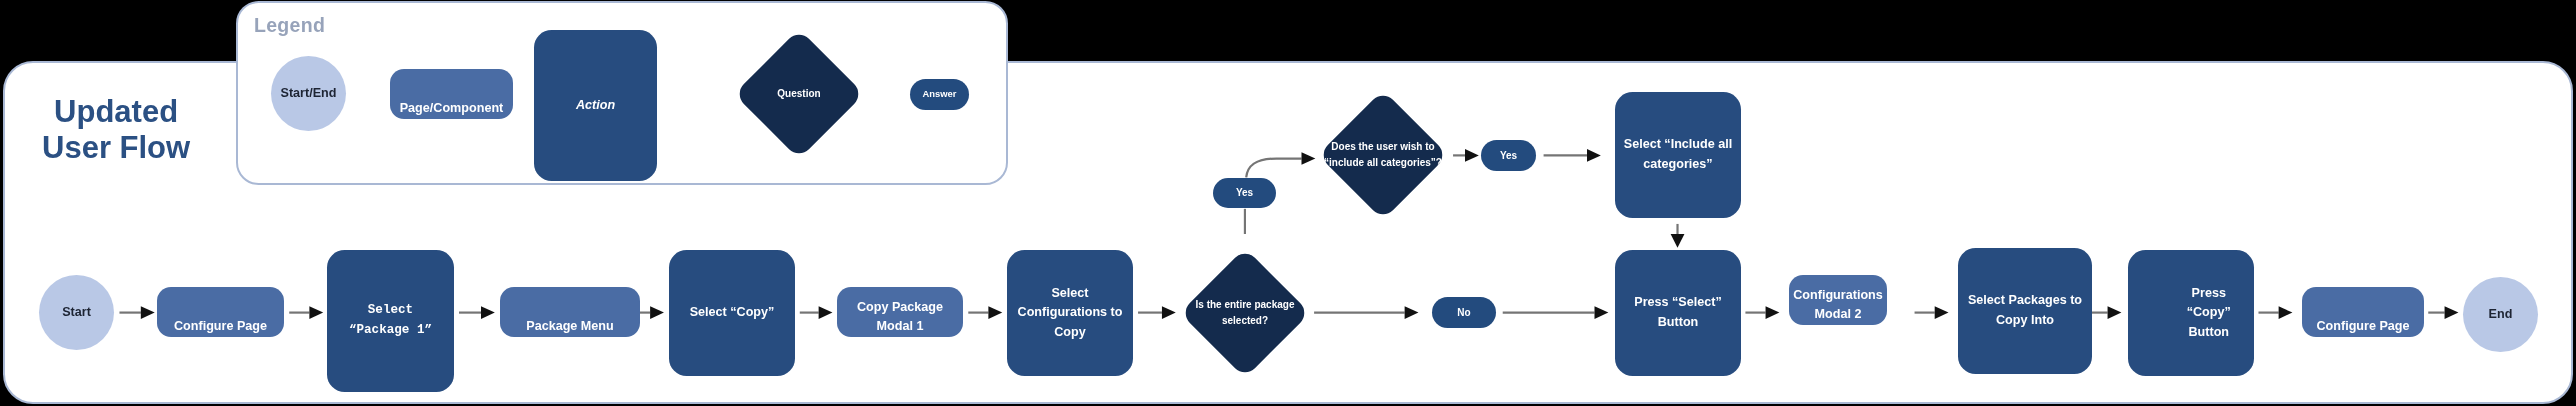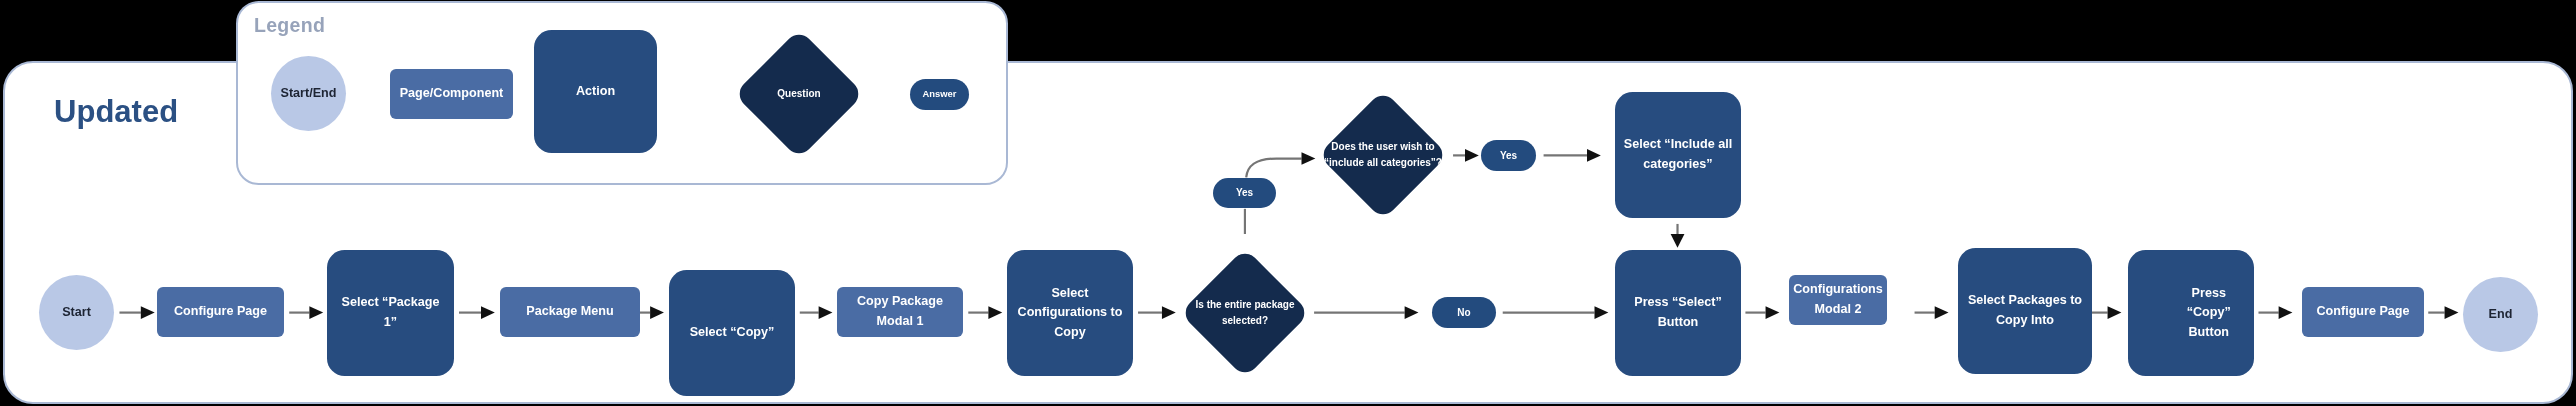--- a/index.html
+++ b/index.html
@@ -17,21 +17,21 @@
     background:var(--card-fill);border:2.5px solid var(--card-border);border-radius:30px;}
   .legend-card{position:absolute;left:236px;top:1.3px;width:772px;height:184px;
     background:var(--card-fill);border:2.5px solid var(--card-border);border-radius:22.6px;}
   .legend-heading{position:absolute;left:254px;top:14px;font-size:19.5px;font-weight:bold;
     color:var(--legend-heading-text);letter-spacing:0.3px;}
   .page-title{position:absolute;left:12.6px;top:94px;width:207px;text-align:center;
     font-size:31px;line-height:1.15;font-weight:bold;color:var(--title-text);}
   .node{position:absolute;display:flex;align-items:center;justify-content:center;text-align:center;
     color:var(--node-text-light);font-weight:bold;font-size:12.6px;line-height:1.55;}
   .ellipse{background:var(--start-end-fill);border-radius:50%;color:var(--node-text-dark);}
-  .page{background:var(--page-component-fill);border-radius:6px;padding:0 8.8px;}
+  .page{background:var(--page-component-fill);border-radius:14px;padding:0 8.8px;align-items:flex-end;}
   .action{background:var(--action-fill);border-radius:17.6px;padding:0 7.5px;}
   .pill{background:var(--answer-fill);border-radius:16.3px;font-size:10px;}
   .diamond{position:absolute;}
   .diamond .shape{position:absolute;inset:0;background:var(--question-fill);border-radius:14px;
     transform:rotate(45deg);}
   .diamond .label{position:absolute;left:50%;top:50%;transform:translate(-50%,-50%);
     color:var(--node-text-light);font-weight:bold;font-size:10px;line-height:1.6;text-align:center;}
   svg.connectors{position:absolute;left:0;top:0;width:2576px;height:407px;pointer-events:none;}
   .c-line{stroke:var(--connector-line);stroke-width:3.5px;fill:none;}
   .c-head{fill:var(--arrowhead);stroke:none;}
@@ -39,20 +39,21 @@
 </style>
 </head>
 <body>
 
 <div class="canvas">
 
   <div class="main-card"></div>
 
   <div class="page-title">
     <div>Updated</div>
+    <div>User Flow</div>
   </div>
 
   <svg class="connectors" viewBox="0 0 4097 647" width="2576" height="407">
     <g>
         <line class="c-line" x1="190" y1="497" x2="224" y2="497"></line>
         <polygon class="c-head" points="224,487 224,507 246,497"></polygon>
       </g>
     <g>
         <line class="c-line" x1="460" y1="497" x2="492" y2="497"></line>
         <polygon class="c-head" points="492,487 492,507 514,497"></polygon>
@@ -127,44 +128,44 @@
   </svg>
 
   <div class="legend-card"></div>
   <div class="legend-heading">Legend</div>
   <div class="node ellipse" style="left:271px;top:56px;width:75px;height:75px;">
     <span>Start/End</span>
   </div>
   <div class="node page" style="left:390px;top:69px;width:123px;height:50px;">
     <span>Page/Component</span>
   </div>
-  <div class="node action" style="left:534px;top:30px;width:123px;height:123px;">
+  <div class="node action" style="left:534px;top:30px;width:123px;height:151px;font-style:italic;">
     <span>Action</span>
   </div>
   <div class="diamond" style="left:753px;top:48px;width:92px;height:92px;">
     <div class="shape"></div>
     <div class="label" style="width:94px;">Question</div>
   </div>
   <div class="node pill answer-sm" style="left:910px;top:79px;width:59px;height:31px;">
     <span>Answer</span>
   </div>
 
   <div class="node ellipse" style="left:39px;top:275px;width:75px;height:75px;">
     <span>Start</span>
   </div>
   <div class="node page" style="left:157px;top:287px;width:127px;height:50px;">
     <span>Configure Page</span>
   </div>
-  <div class="node action" style="left:327px;top:250px;width:127px;height:126px;">
+  <div class="node action" style="left:327px;top:250px;width:127px;height:142px;font-family:Liberation Mono, monospace;">
     <span>Select “Package 1”</span>
   </div>
   <div class="node page" style="left:500px;top:287px;width:140px;height:50px;">
     <span>Package Menu</span>
   </div>
-  <div class="node action" style="left:669px;top:250px;width:126px;height:126px;margin-top:20px;">
+  <div class="node action" style="left:669px;top:250px;width:126px;height:126px;">
     <span>Select “Copy”</span>
   </div>
   <div class="node page" style="left:837px;top:287px;width:126px;height:50px;">
     <span>Copy Package Modal 1</span>
   </div>
   <div class="node action" style="left:1007px;top:250px;width:126px;height:126px;">
     <span>Select Configurations to Copy</span>
   </div>
   <div class="diamond" style="left:1199px;top:267px;width:92px;height:92px;">
     <div class="shape"></div>

